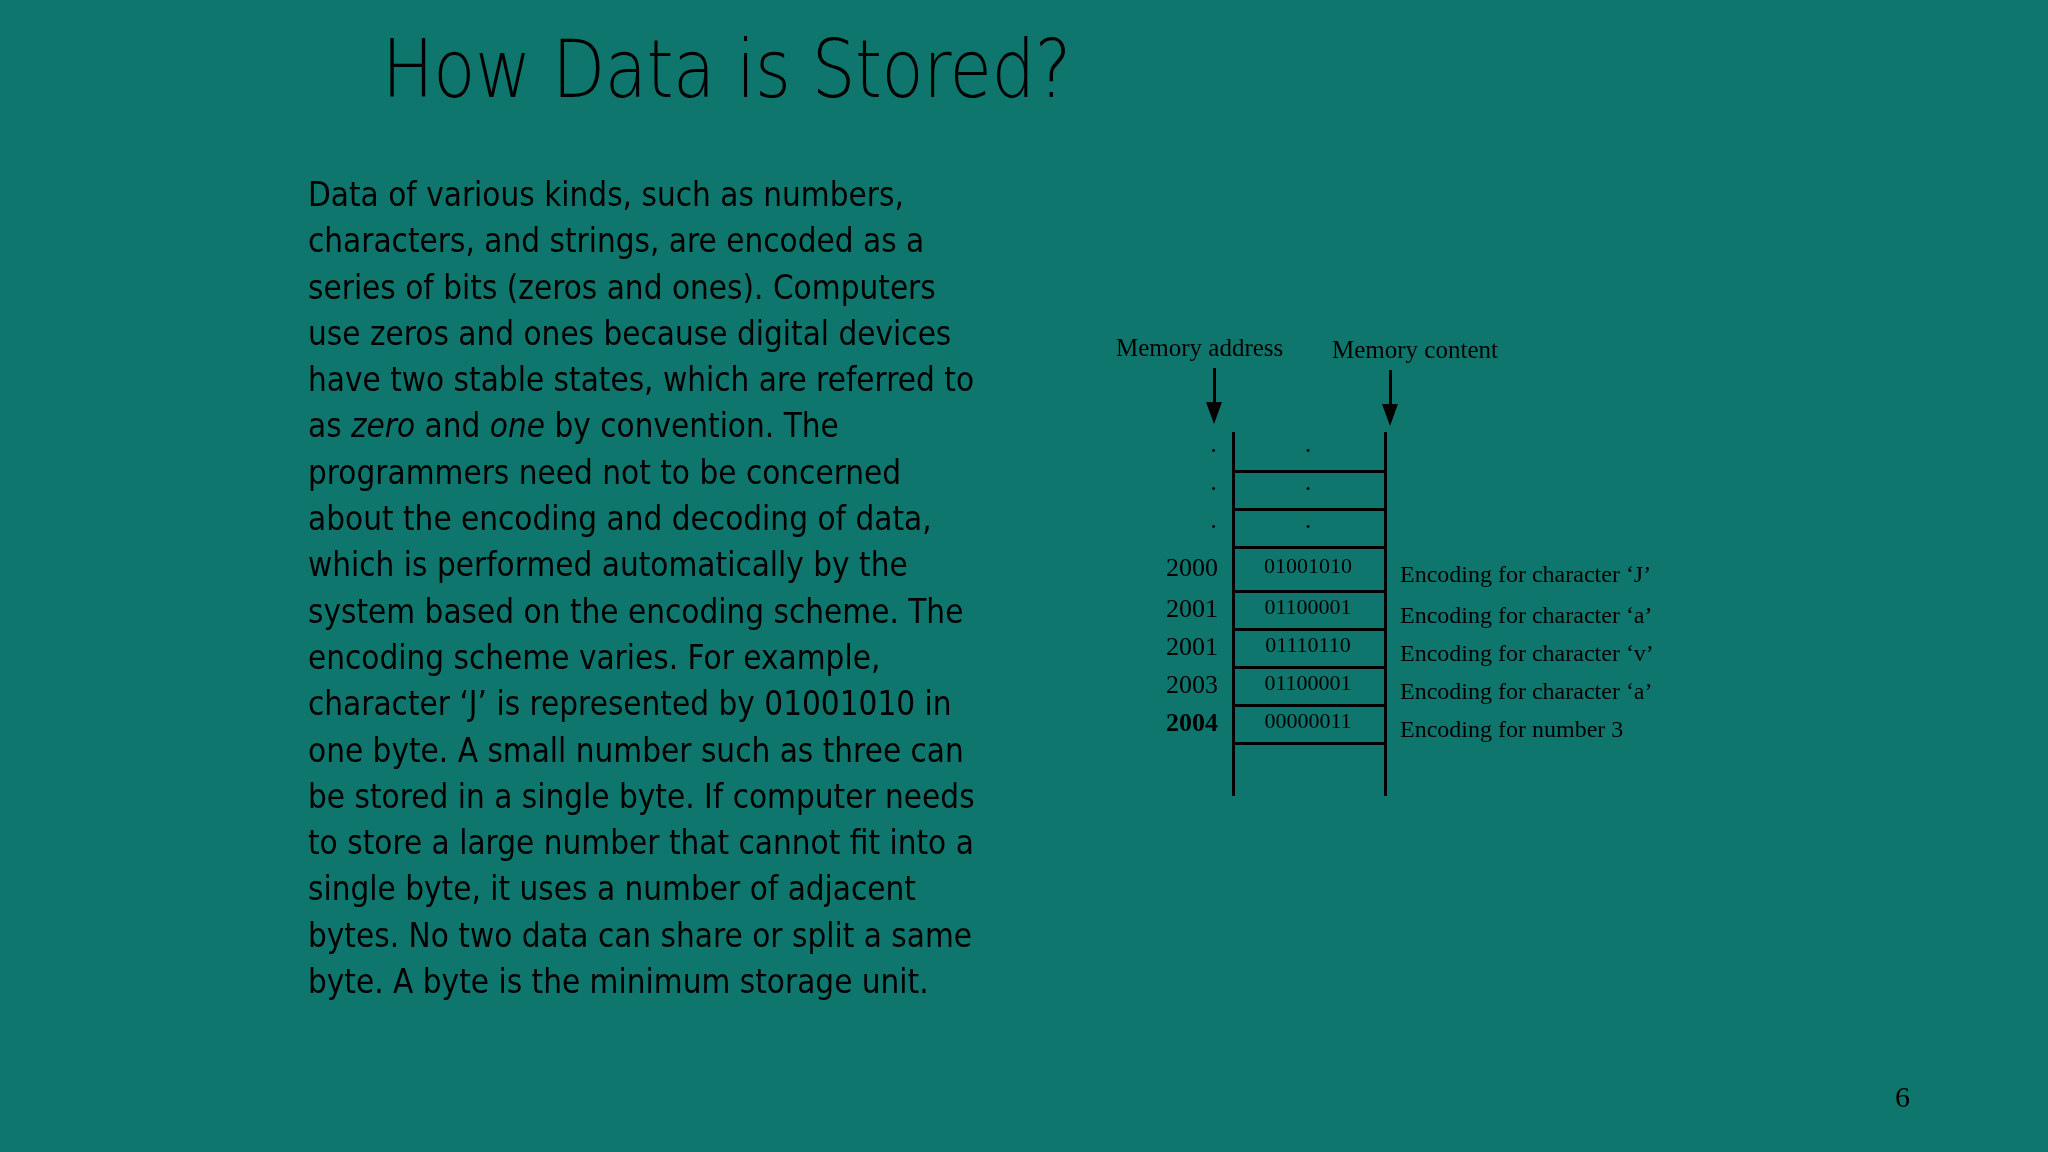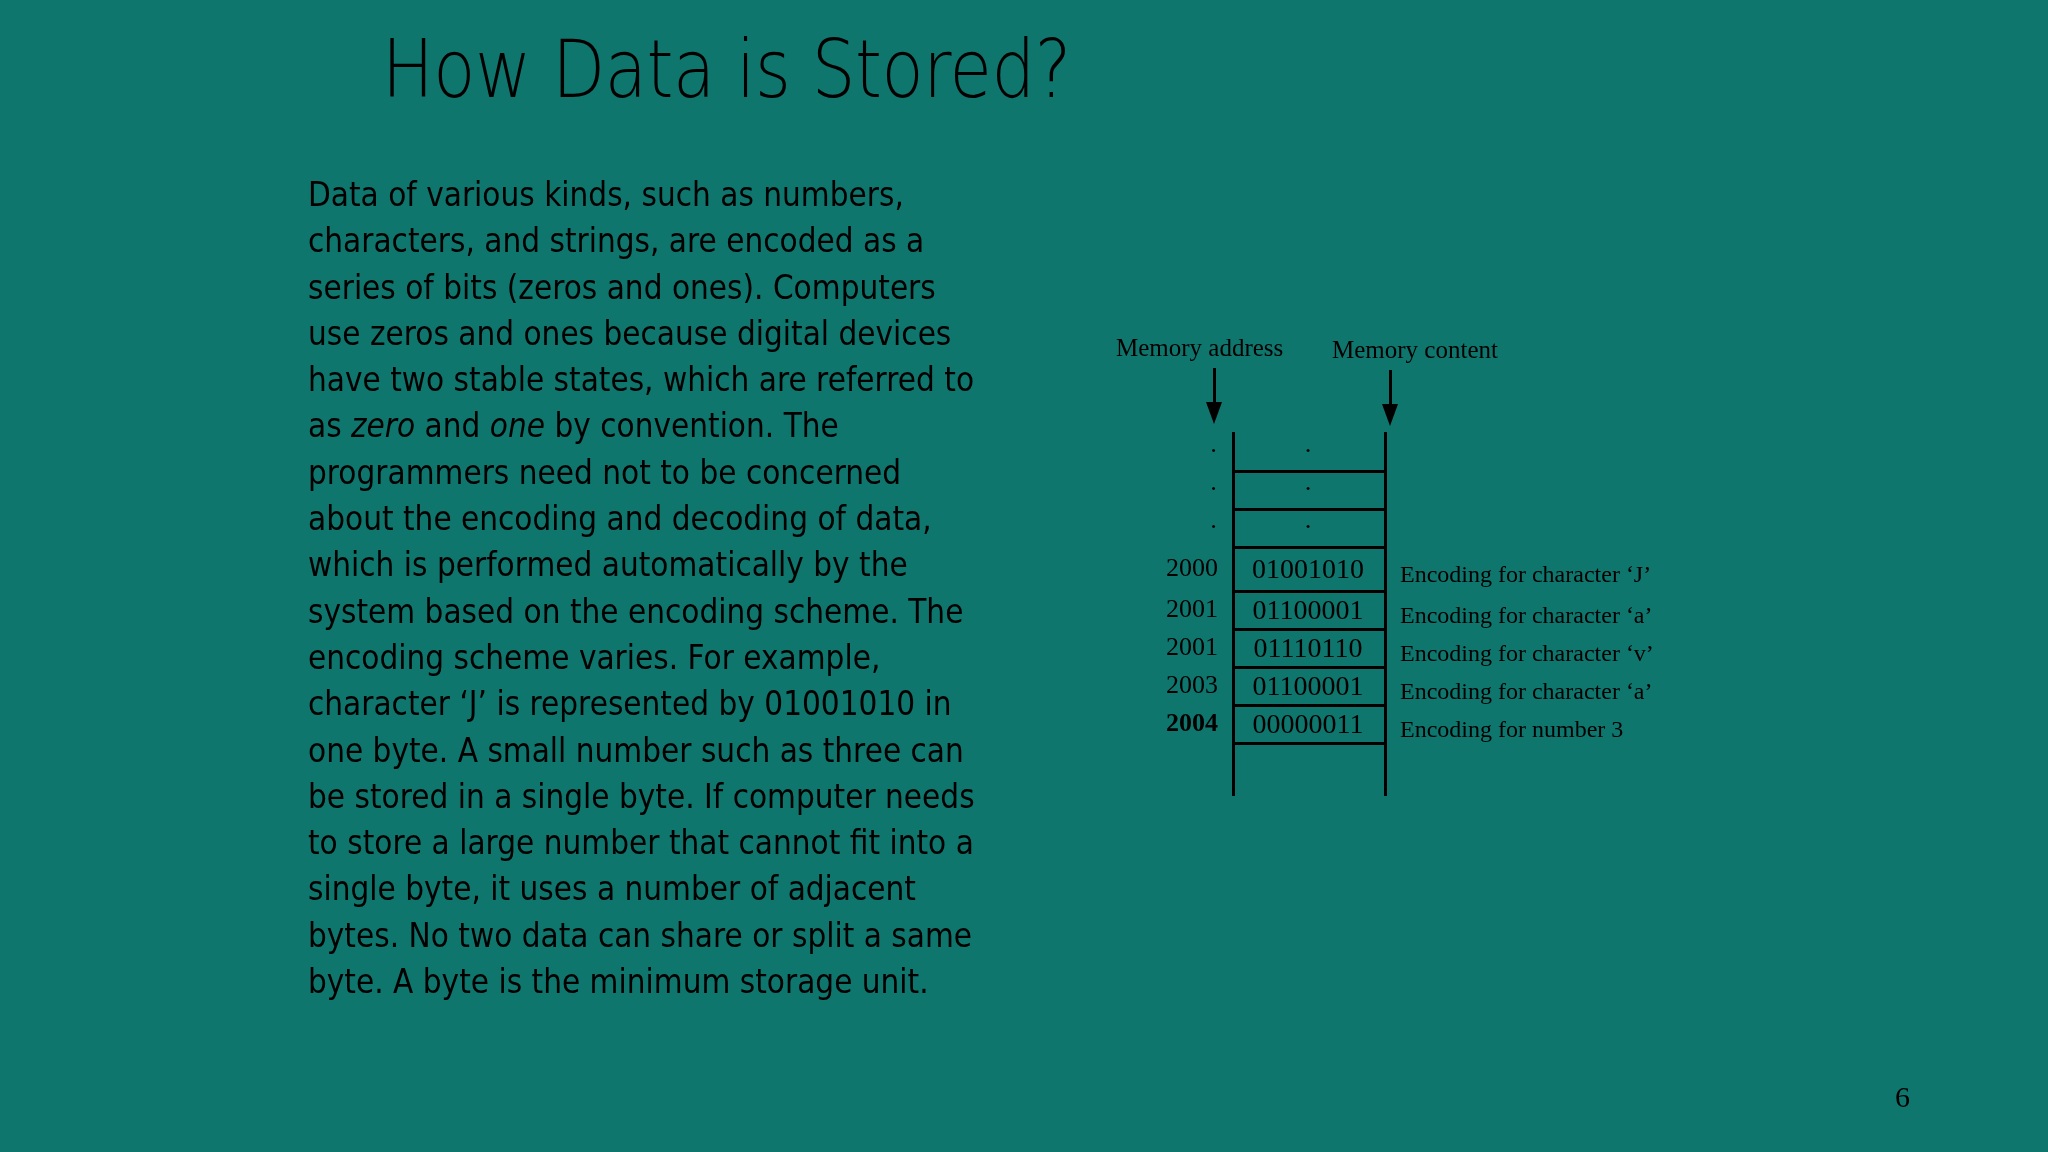--- a/index.html
+++ b/index.html
@@ -116,21 +116,21 @@
     font-size: 26px;
     line-height: 1;
     color: #000;
   }
   .cell {
     position: absolute;
     left: 132px;
     width: 152px;
     box-sizing: border-box;
     text-align: center;
-    font-size: 28px;
+    font-size: 22px;
     line-height: 1;
     color: #000;
   }
   .note {
     position: absolute;
     left: 300px;
     font-size: 24px;
     line-height: 1;
     white-space: nowrap;
     color: #000;

